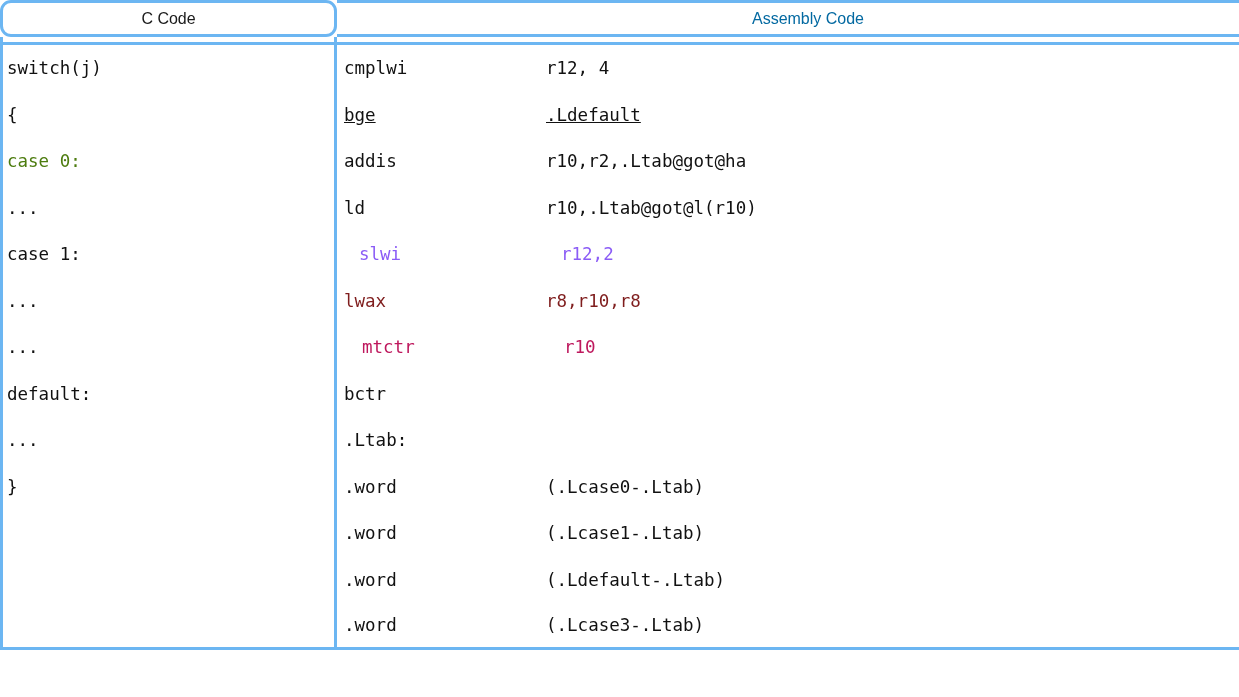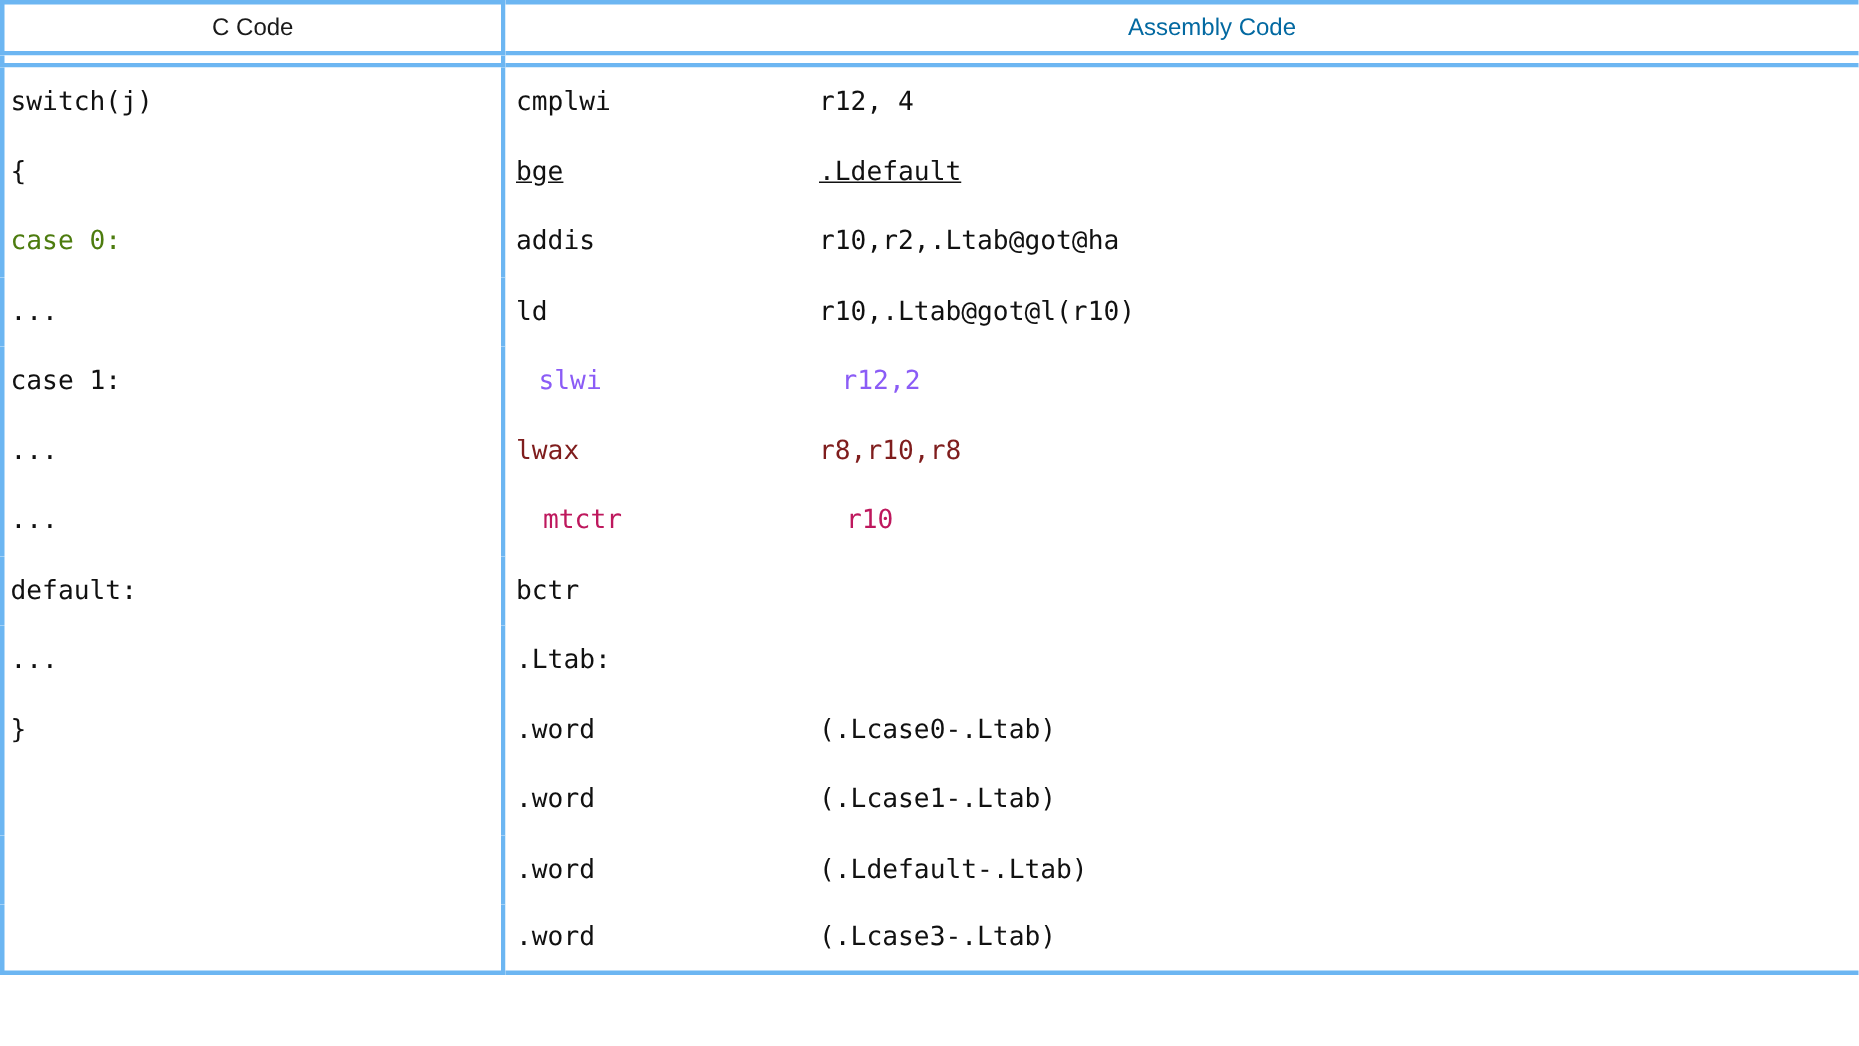--- a/index.html
+++ b/index.html
@@ -44,20 +44,21 @@
     height: 37px;
     padding: 0;
     background: #ffffff;
     border-top: 3px solid #6cb6f2;
     border-bottom: 3px solid #6cb6f2;
   }
   thead th.col-c {
     width: 337px;
     border-left: 3px solid #6cb6f2;
     border-right: 3px solid #6cb6f2;
+    border-radius: 11px;
   }
   thead th.col-asm {
     width: 945px;
     border-right: 3px solid #6cb6f2;
   }
 
   
   tr.rule-gap td {
     padding: 0;
     height: 5px;

